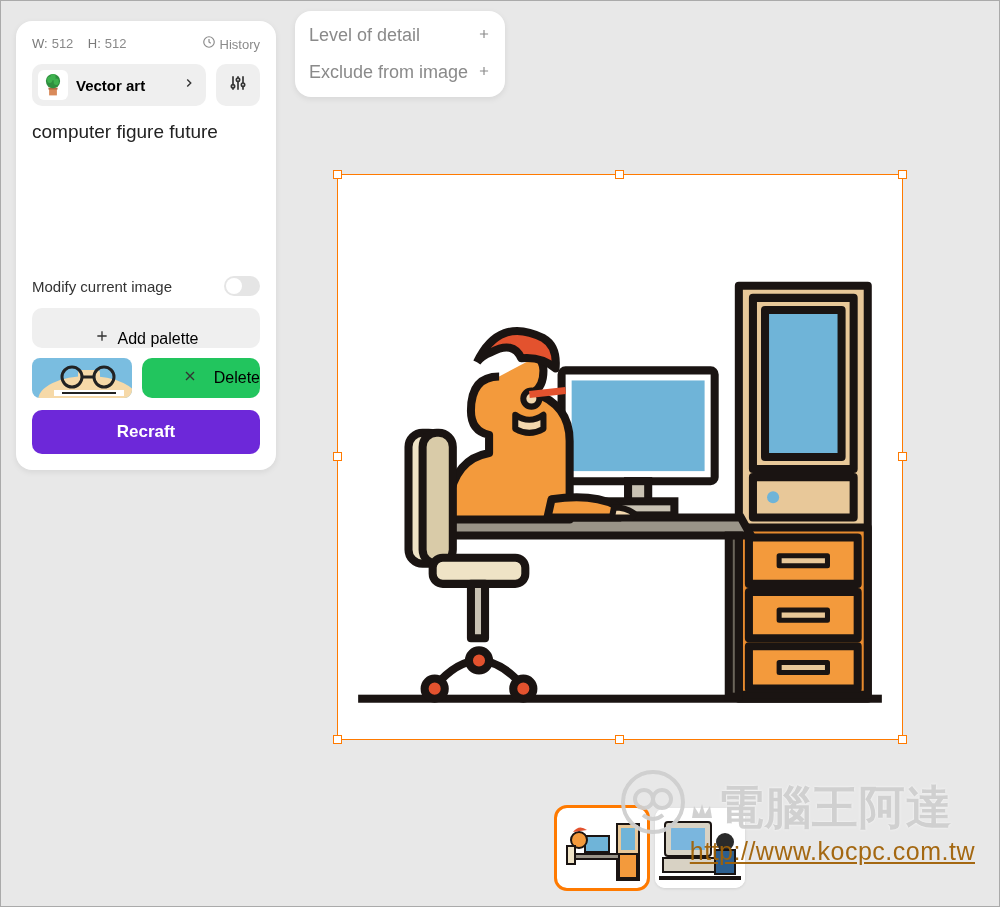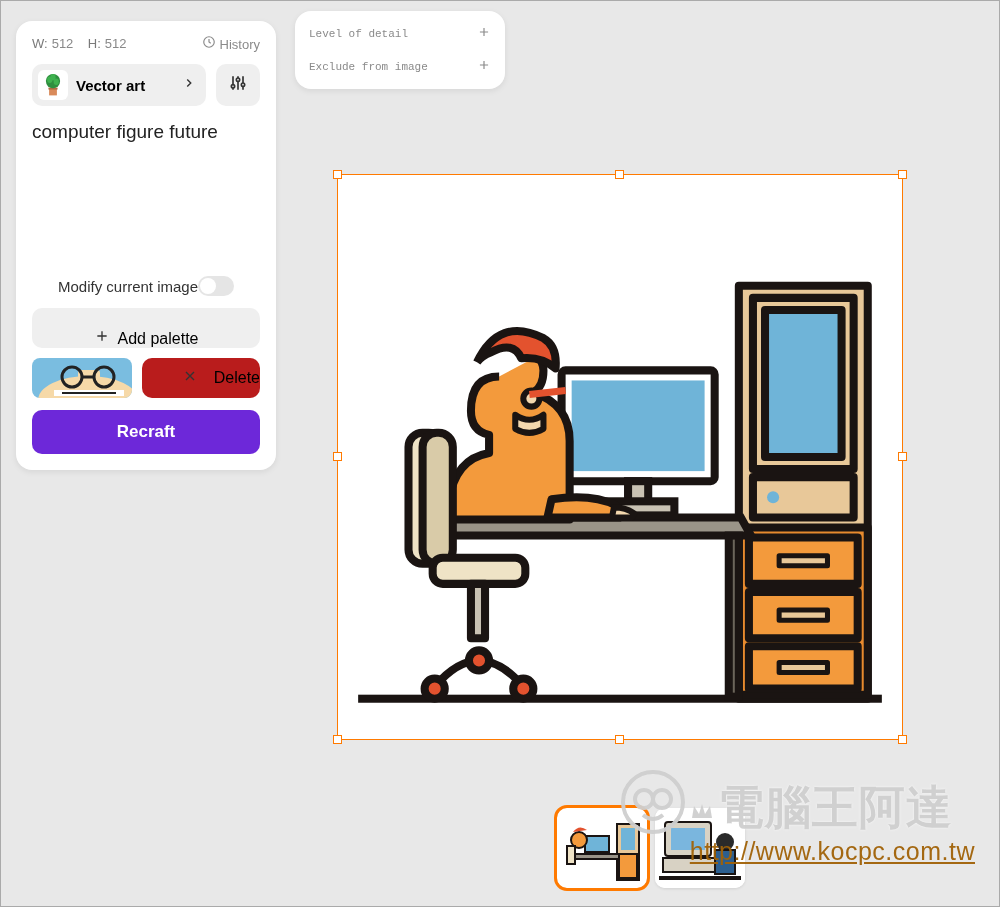--- a/index.html
+++ b/index.html
@@ -47,21 +47,21 @@
     display:flex; align-items:center; justify-content:center; cursor:pointer;
   }
   .filters-btn svg { width:20px; height:20px; }
 
   .prompt {
     font-size:19px; font-weight:500; color:#222; line-height:1.3;
     min-height:150px; outline:none; border:none; width:100%; resize:none;
     font-family:inherit;
   }
 
-  .modify-row { display:flex; align-items:center; justify-content:center;
+  .modify-row { display:flex; align-items:center; justify-content:space-between;
     font-size:15px; color:#333; margin:6px 0 12px 0; }
   .toggle {
     width:36px; height:20px; border-radius:20px; background:#e5e5e5;
     position:relative; cursor:pointer;
   }
   .toggle::after {
     content:""; position:absolute; left:2px; top:2px; width:16px; height:16px;
     border-radius:50%; background:#fff;
   }
 
@@ -71,41 +71,41 @@
     gap:8px; cursor:pointer; font-family:inherit; margin-bottom:10px;
   }
   .add-palette svg { width:16px; height:16px; }
 
   .palette-row { display:flex; gap:10px; margin-bottom:12px; }
   .palette-thumb {
     width:113px; height:40px; border-radius:8px; overflow:hidden; cursor:pointer;
     position:relative;
   }
   .delete-btn {
-    flex:1; height:40px; background:#b91c1c; border:none; border-radius:10px;
+    flex:1; height:40px; background:#22c55e; border:none; border-radius:10px;
     font-size:16px; display:flex; align-items:center; justify-content:center;
     gap:16px; cursor:pointer; font-family:inherit;padding-left:40px;
   }
   .delete-btn svg { width:16px; height:16px; }
 
   .recraft-btn {
     width:100%; height:44px; background:#6d28d9; color:#fff; border:none;
     border-radius:10px; font-size:17px; font-weight:600; cursor:pointer;
     font-family:inherit;
   }
 
   
   .adv {
     position:absolute; left:294px; top:10px; background:#fff;
     border-radius:16px; box-shadow:0 2px 6px rgba(0,0,0,0.08);
     padding:6px 8px; width:210px;
   }
   .adv-item {
     display:flex; align-items:center; justify-content:space-between;
-    padding:8px 6px; font-size:11px; color:#8a8a8a; cursor:pointer;font-family:Liberation Mono, monospace;
+    padding:8px 6px; font-size:18px; color:#8a8a8a; cursor:pointer;
   }
   .adv-item svg { width:14px; height:14px; stroke:#8a8a8a; }
 
   
   .canvas {
     position:absolute; left:336px; top:173px; width:566px; height:566px;
   }
   .sel {
     position:absolute; inset:0; border:1px solid #ff7a00;
   }

